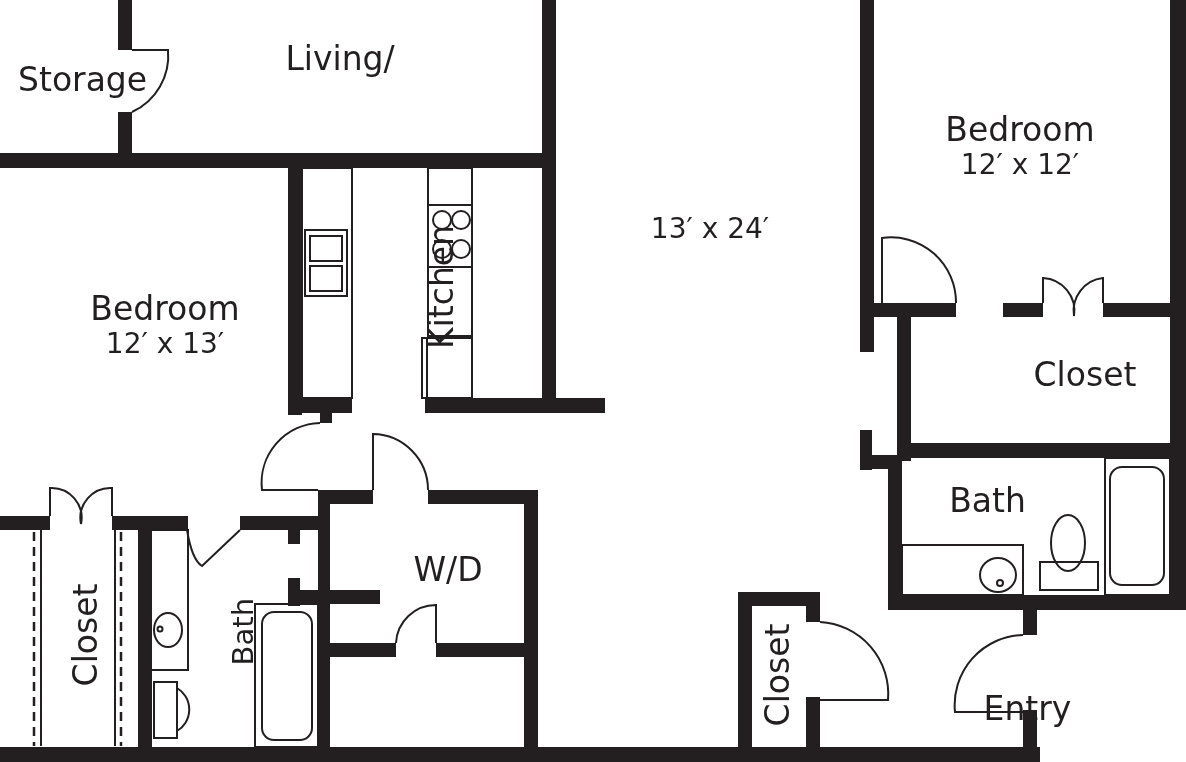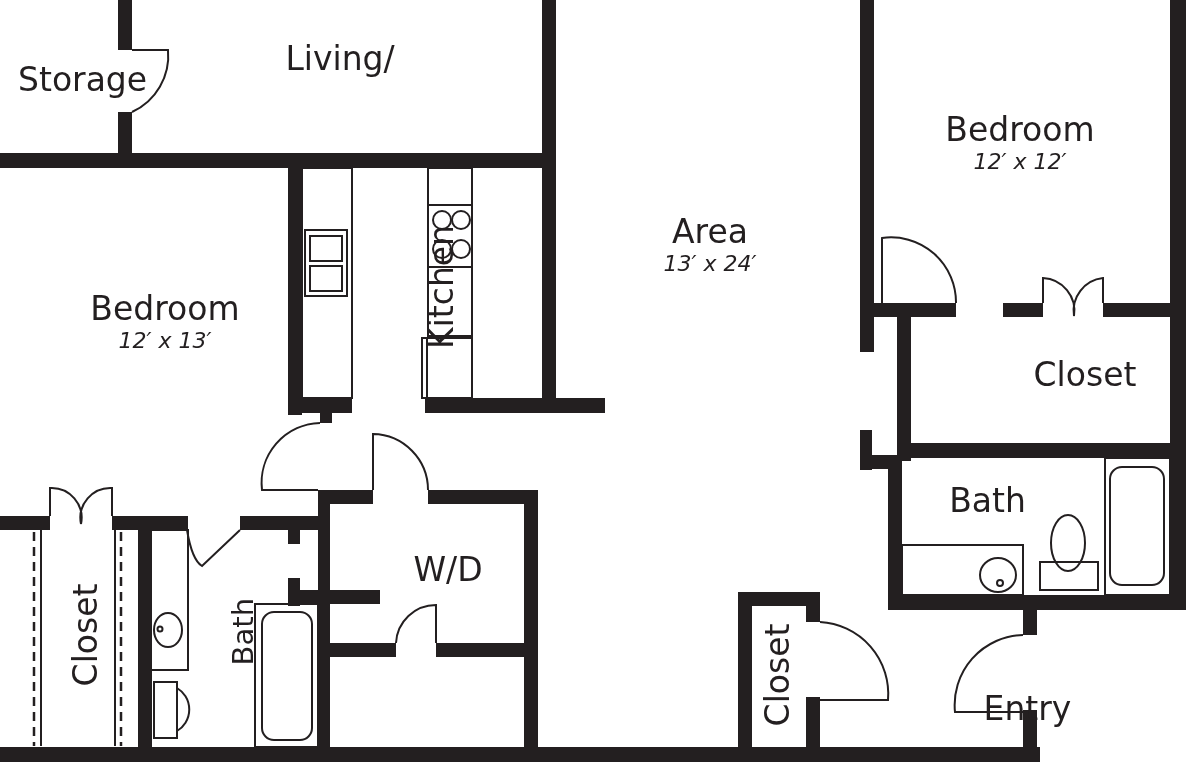--- a/index.html
+++ b/index.html
@@ -10,21 +10,21 @@
   .dash { fill: none; stroke: #231f20; stroke-width: 2.5; stroke-dasharray: 9 6; }
   .label {
     position: absolute;
     font-family: "DejaVu Sans", sans-serif;
     color: #231f20;
     white-space: nowrap;
     line-height: 1.15;
     text-align: center;
   }
   .room-name { font-size: 33px; display: block; }
-  .room-dim { font-size: 22px; display: block; font-style: italic; }
+  .room-dim { font-size: 28px; display: block; }
   .rot { transform-origin: center center; transform: rotate(-90deg); }
 </style>
 </head>
 <body>
 
 <svg id="plan" viewBox="0 0 1186 762" xmlns="http://www.w3.org/2000/svg">
 
   <g>
 
     <rect class="wall" x="118" y="0" width="14" height="50"></rect>
@@ -155,21 +155,20 @@
 <div class="label" style="left:80px; top:290px; width:170px;">
   <span class="room-name">Bedroom</span>
   <span class="room-dim">12′ x 13′</span>
 </div>
 
 <div class="label rot" style="left:377px; top:268px; width:130px;">
   <span class="room-name">Kitchen</span>
 </div>
 
 <div class="label" style="left:580px; top:213px; width:260px;">
-  <span class="room-name">Area</span>
   <span class="room-dim">13′ x 24′</span>
 </div>
 
 <div class="label" style="left:935px; top:111px; width:170px;">
   <span class="room-name">Bedroom</span>
   <span class="room-dim">12′ x 12′</span>
 </div>
 
 <div class="label" style="left:1015px; top:356px; width:140px;">
   <span class="room-name">Closet</span>

